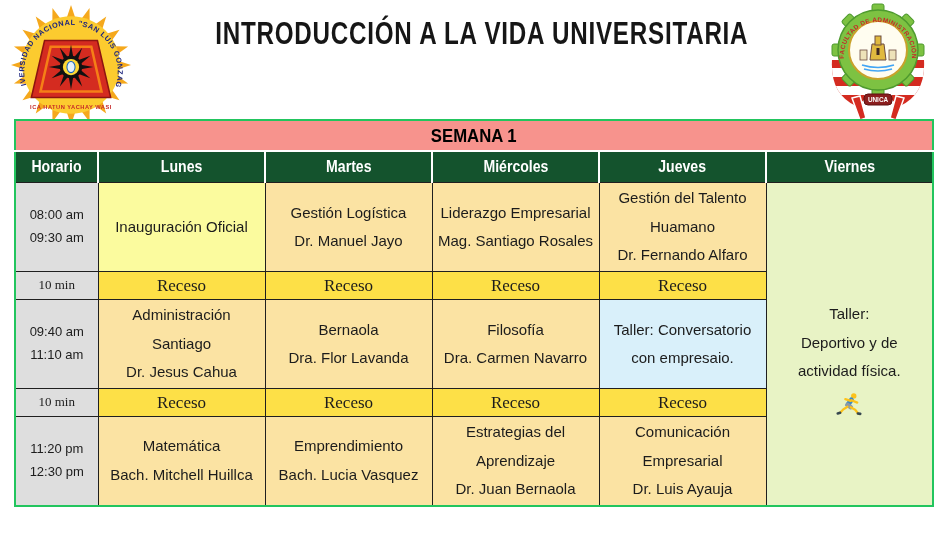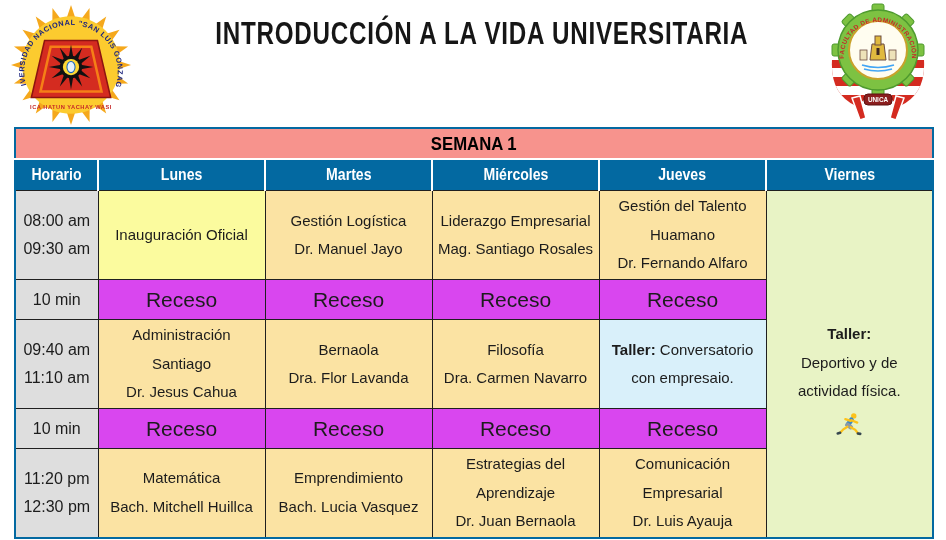--- a/index.html
+++ b/index.html
@@ -11,38 +11,38 @@
   .logo-left  { position:absolute; left:10px;  top:4px; }
   .logo-right { position:absolute; right:8px; top:2px; }
   .titles { position:absolute; left:140px; right:152px; top:16px; text-align:center; }
   .title-line1 { display:inline-block; transform:scaleX(0.78); transform-origin:50% 50%;
                  font-size:31px; font-weight:bold; color:#161616; letter-spacing:1px; white-space:nowrap; }
   .title-line2 { display:inline-block; transform:scaleX(0.80); transform-origin:50% 50%;
                  font-size:47px; font-weight:bold; color:#f4685f; letter-spacing:1px; white-space:nowrap;
                  text-shadow:3px 3px 0 #161616; margin-top:1px; }
 
   
-  table.schedule { position:absolute; left:14px; top:127px; width:918px;
-                   border-collapse:collapse; table-layout:fixed; border:2px solid #0369a1; }
+  table.schedule { position:absolute; left:14px; top:119px; width:918px;
+                   border-collapse:collapse; table-layout:fixed; border:2px solid #22c55e; }
   .schedule td, .schedule th { border:1.5px solid #1f1f1f; text-align:center; vertical-align:middle;
                                padding:0 5px; color:#1c1c1c; }
   tr.week-row td { background:#F7938D; height:29px; }
   .week-title { display:inline-block; transform:scaleX(0.88); font-size:19px; font-weight:bold; color:#000; }
-  tr.day-row th { background:#0369a1; height:30px; border-top:2px solid #fff; }
+  tr.day-row th { background:#14532d; height:30px; border-top:2px solid #fff; }
   tr.day-row th + th { border-left:2px solid #fff;text-decoration:underline; }
   .day-label { display:inline-block; transform:scaleX(0.88); font-size:16px; font-weight:bold; color:#fff; }
   tr.class-row { height:89px; }
-  tr.receso-row { height:40px; }
-  td.time-cell   { background:#DEDEDE; font-size:16px; white-space:pre-line; line-height:1.75; }
+  tr.receso-row { height:28px;font-family:Liberation Serif, serif; }
+  td.time-cell   { background:#DEDEDE; font-size:13px; white-space:pre-line; line-height:1.75; }
   td.class-cell  { background:#FBE3A3; font-size:15px; white-space:pre-line; line-height:1.9; }
   td.class-cell.yellow { background:#FBFB9E; }
   td.class-cell.blue   { background:#D9F0FA; white-space:normal; }
-  td.receso-cell { background:#d946ef; font-size:21px; }
+  td.receso-cell { background:#fde047; font-size:17px; }
   td.friday-cell { background:#E8F3C5; font-size:15px; line-height:1.9; }
-  td.friday-cell .bold-label, td.class-cell .bold-label { font-weight:bold;margin-top:40px; }
+  td.friday-cell .bold-label, td.class-cell .bold-label { font-weight:normal;margin-top:40px; }
   .runner-wrap { margin-top:6px; }
 </style>
 </head>
 <body>
 
 <div class="page">
 
   <div class="top-banner">
 
     <svg class="logo-left" width="122" height="122" viewBox="0 0 120 120">

